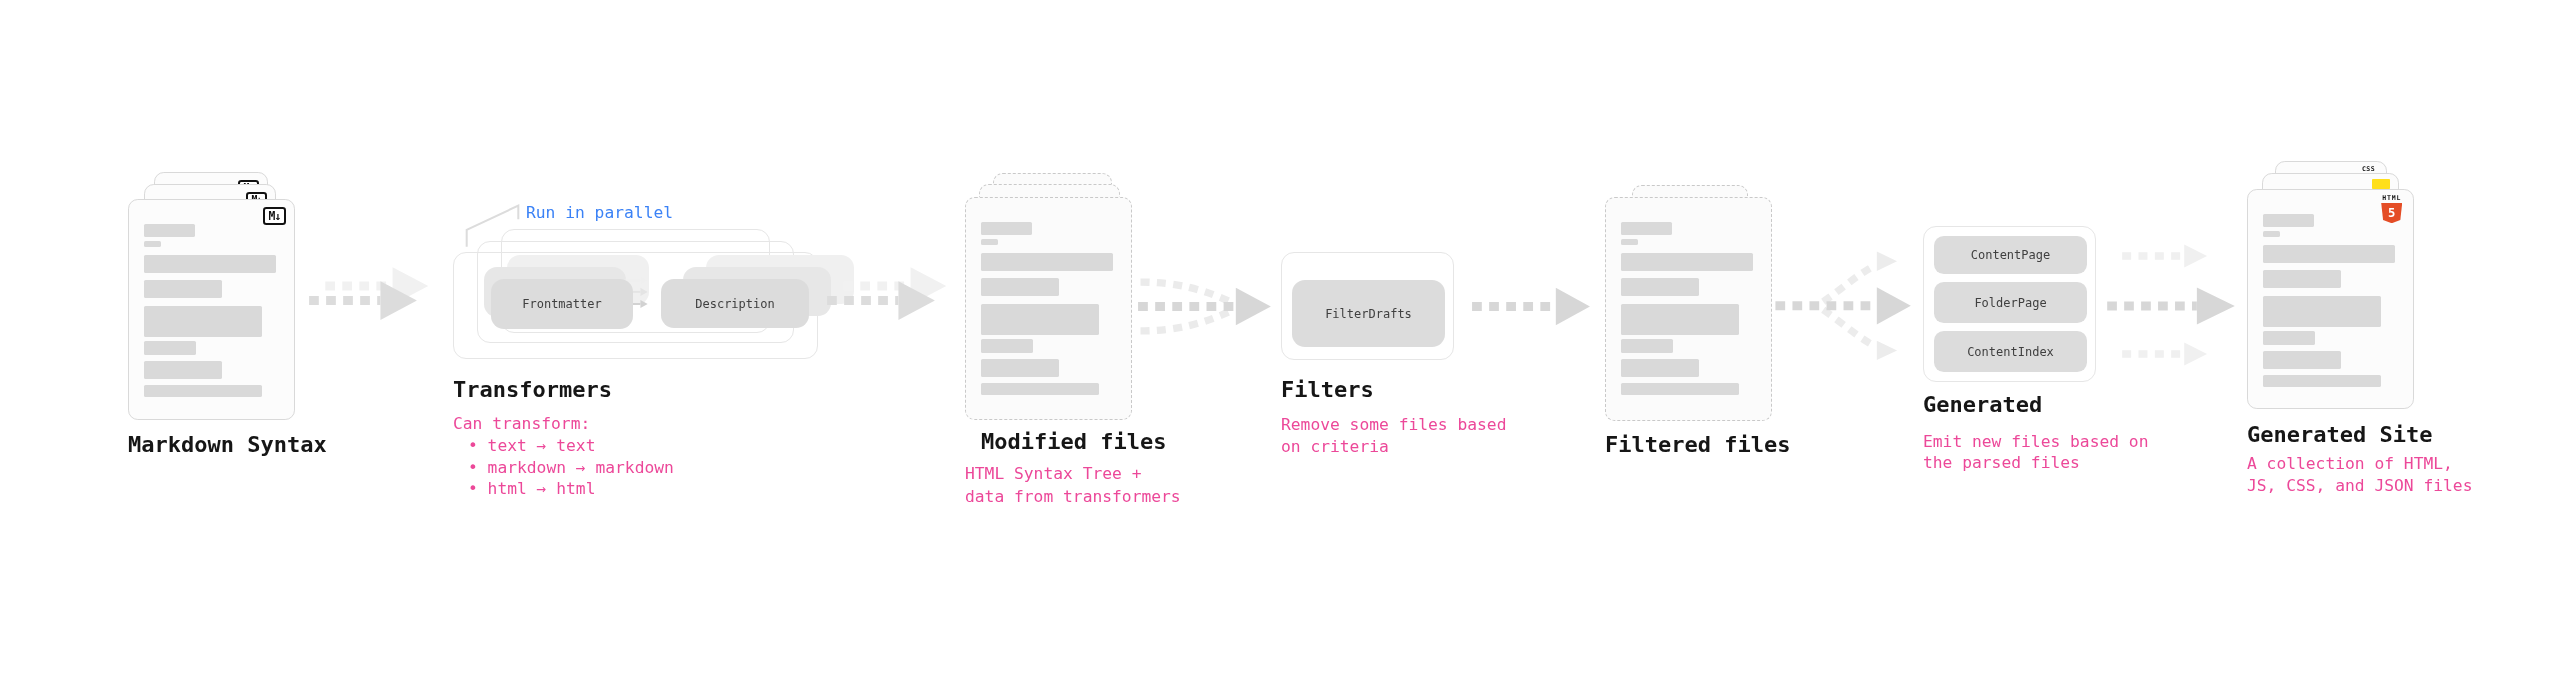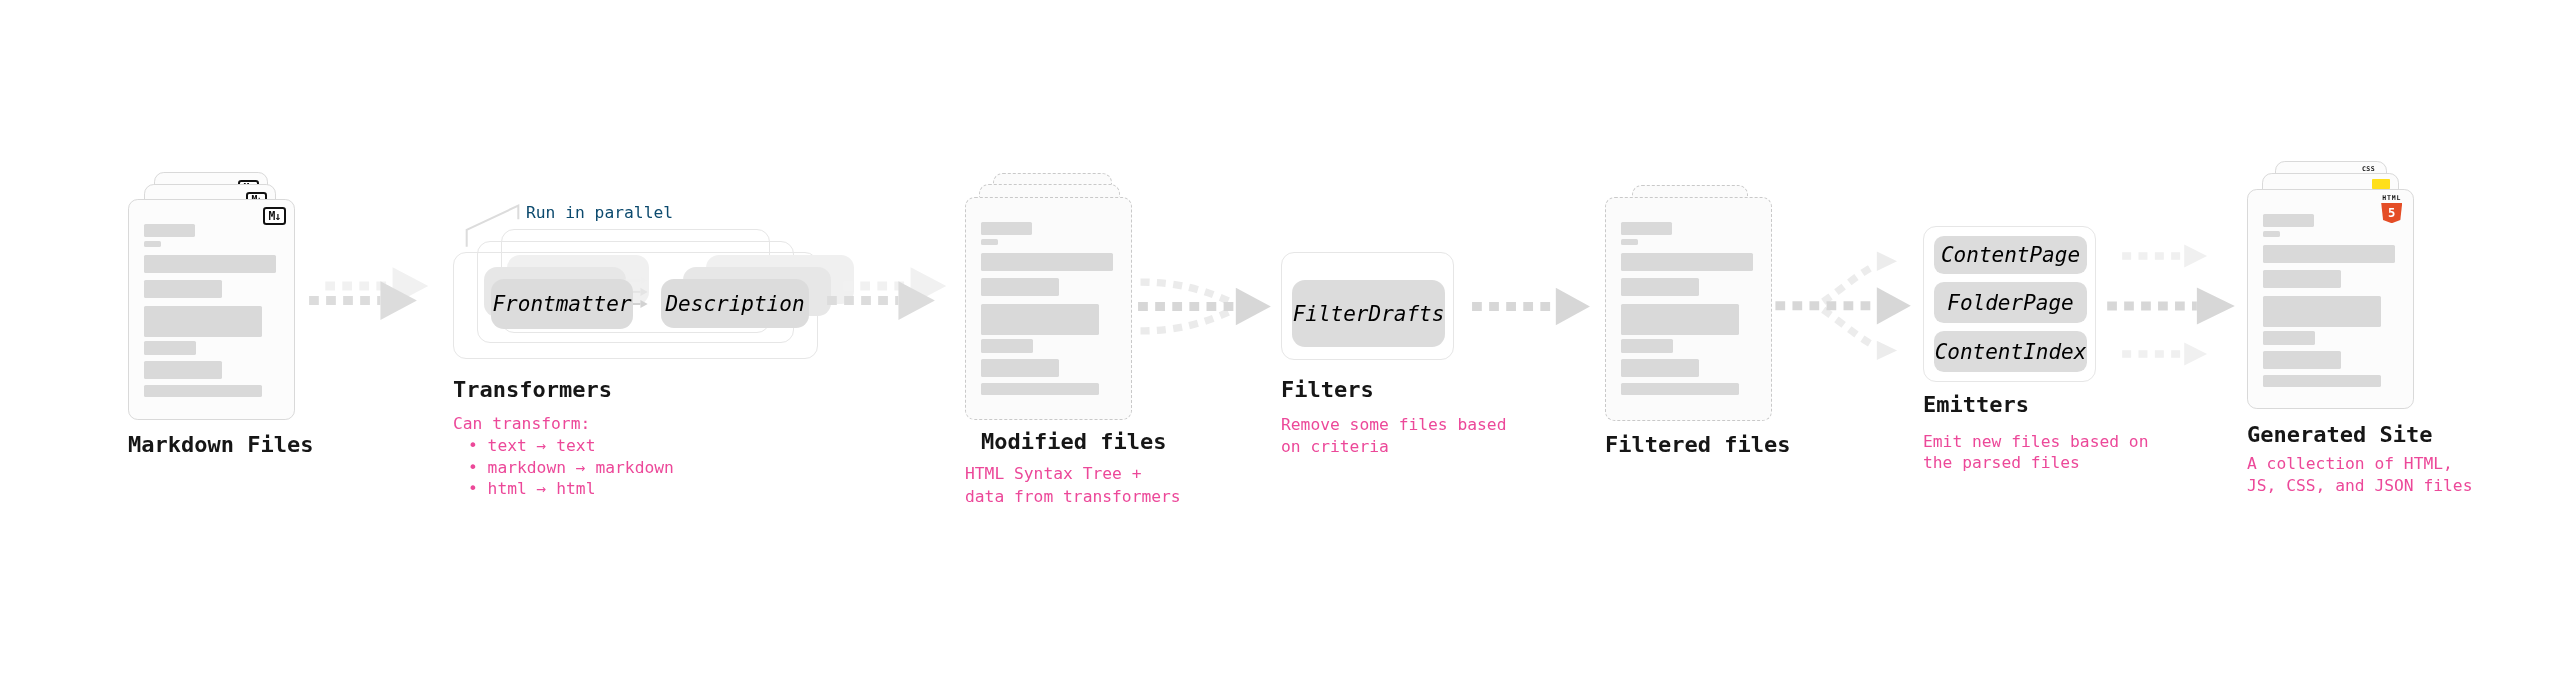--- a/index.html
+++ b/index.html
@@ -12,26 +12,26 @@
   
   .skel-bar{position:absolute;background:#d9d9d9;border-radius:1.6px;}
   
   .md-badge{position:absolute;top:6.5px;right:8.1px;border:2.4px solid #111;border-radius:3.3px;
     background:#fff;color:#111;font-weight:bold;font-size:11.4px;line-height:14px;padding:0 3.3px;letter-spacing:-0.8px;}
   .md-badge.small{font-size:9.8px;line-height:12.2px;border-width:2px;}
   
   .obox{position:absolute;border:1.6px solid #e6e6e6;border-radius:13px;box-sizing:border-box;background:transparent;}
   .obox.filled{background:#ffffff;}
   .pill{position:absolute;background:#dcdcdc;border-radius:13px;display:flex;align-items:center;justify-content:center;
-    font-size:21px;color:#000000;white-space:nowrap;font-style:italic;}
+    font-size:12px;color:#404040;white-space:nowrap;}
   .pill.g1{background:#e7e7e7;}
   .pill.g2{background:#f0f0f0;}
   .stage-label{position:absolute;font-size:22px;font-weight:600;color:#161616;white-space:nowrap;}
   .stage-desc{position:absolute;font-size:16.3px;color:#ec4899;white-space:nowrap;}
-  .note-text{position:absolute;font-size:16.3px;color:#0c4a6e;white-space:nowrap;}
+  .note-text{position:absolute;font-size:16.3px;color:#3b82f6;white-space:nowrap;}
   
   .css-badge{position:absolute;top:4.1px;right:9.8px;text-align:center;}
   .css-badge .t{font-size:6.5px;font-weight:bold;color:#111;line-height:6.5px;letter-spacing:0.4px;}
   .css-badge .bar{width:15.4px;height:2.4px;margin-top:0.8px;}
   .js-badge{position:absolute;top:4.9px;right:8.1px;width:18px;height:9.8px;border-radius:0.8px;}
   .html5-badge{position:absolute;top:4.9px;right:9.8px;width:23px;text-align:center;}
   .html5-badge .t{font-size:6.5px;font-weight:bold;color:#111;line-height:7.3px;letter-spacing:0.8px;}
   .html5-badge .shield{width:21px;height:20.3px;margin:0.8px auto 0;display:flex;align-items:center;justify-content:center;
     clip-path:polygon(0 0,100% 0,91% 84%,50% 100%,9% 84%);}
   .html5-badge .shield span{color:#ffffff;font-size:12.2px;font-weight:bold;line-height:12.2px;}
@@ -53,21 +53,21 @@
       <div class="md-badge">M↓</div>
     <div class="skel-bar" style="left: 14.6px; top: 24.4px; width: 51px; height: 12.2px;"></div>
         <div class="skel-bar" style="left: 14.6px; top: 41px; width: 17px; height: 5.7px;"></div>
         <div class="skel-bar" style="left: 14.6px; top: 55px; width: 132px; height: 18px;"></div>
         <div class="skel-bar" style="left: 14.6px; top: 80px; width: 78px; height: 18px;"></div>
         <div class="skel-bar" style="left: 14.6px; top: 106px; width: 118px; height: 31px;"></div>
         <div class="skel-bar" style="left: 14.6px; top: 141px; width: 52px; height: 14px;"></div>
         <div class="skel-bar" style="left: 14.6px; top: 161px; width: 78px; height: 18px;"></div>
         <div class="skel-bar" style="left: 14.6px; top: 185px; width: 118px; height: 12.2px;"></div>
       </div>
-    <div class="stage-label" style="left:128px;top:432px;">Markdown Files</div>
+    <div class="stage-label" style="left:128px;top:432px;">Markdown Syntax</div>
   </div>
 
   <svg class="abs" style="left:305px;top:256px;" width="146" height="77" viewBox="0 0 180 95">
     <g stroke="#f1f1f1" fill="#f1f1f1">
       <line x1="25" y1="37" x2="108" y2="37" stroke-width="11" stroke-dasharray="12 9"></line>
       <polygon points="108,14 108,60 152,37" stroke="none"></polygon>
     </g>
     <g stroke="#dcdcdc" fill="#dcdcdc">
       <line x1="5" y1="55" x2="93" y2="55" stroke-width="11" stroke-dasharray="12 9"></line>
       <polygon points="93,31 93,79 138,55" stroke="none"></polygon>
@@ -185,21 +185,21 @@
     <polygon points="128,124 128,148 153,136" fill="#ececec"></polygon>
     <line x1="3" y1="81" x2="128" y2="81" stroke="#d7d7d7" stroke-width="11" stroke-dasharray="12 9"></line>
     <polygon points="128,58 128,104 170,81" fill="#d7d7d7"></polygon>
   </svg>
 
   <div class="abs">
     <div class="obox filled" style="left:1923px;top:226px;width:173px;height:156px;"></div>
     <div class="pill" style="left:1934px;top:236px;width:153px;height:38px;border-radius:9.8px;">ContentPage</div>
     <div class="pill" style="left:1934px;top:282px;width:153px;height:41px;border-radius:9.8px;">FolderPage</div>
     <div class="pill" style="left:1934px;top:331px;width:153px;height:41px;border-radius:9.8px;">ContentIndex</div>
-    <div class="stage-label" style="left:1923px;top:392px;">Emitters</div>
+    <div class="stage-label" style="left:1923px;top:392px;">Generated</div>
     <div class="stage-desc" style="left:1923px;top:432px;">Emit new files based on</div>
     <div class="stage-desc" style="left:1923px;top:453px;">the parsed files</div>
   </div>
 
   <svg class="abs" style="left:2114px;top:242px;" width="98" height="28" viewBox="0 0 120 34">
     <line x1="10" y1="17" x2="86" y2="17" stroke="#f0f0f0" stroke-width="9" stroke-dasharray="11 9"></line>
     <polygon points="86,3 86,31 114,17" fill="#f0f0f0"></polygon>
   </svg>
   <svg class="abs" style="left:2101px;top:285px;" width="140" height="42" viewBox="0 0 172 52">
     <line x1="7" y1="26" x2="118" y2="26" stroke="#d7d7d7" stroke-width="11" stroke-dasharray="12 9"></line>

